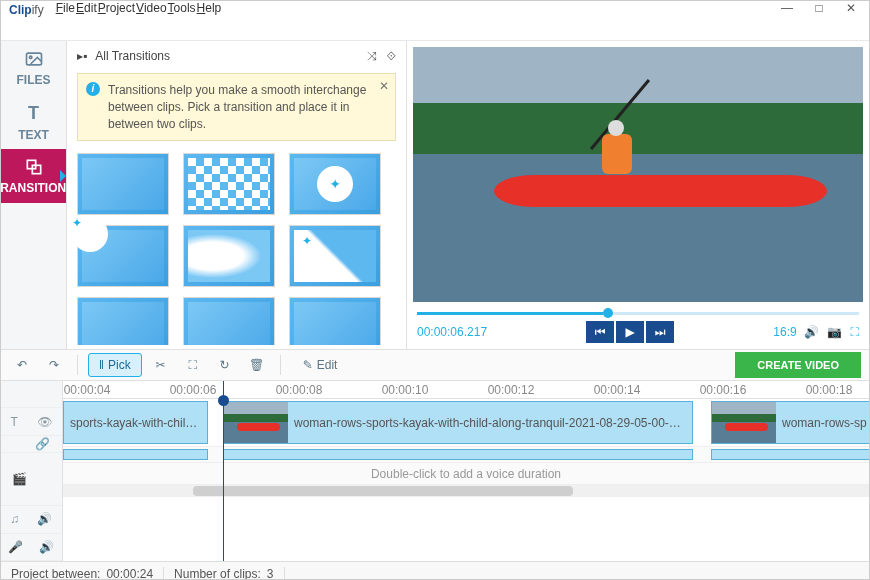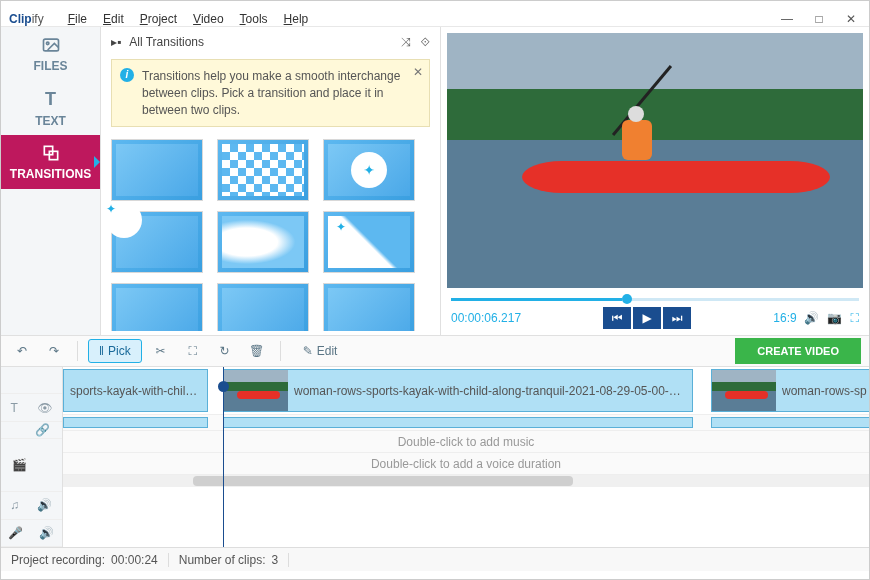--- a/index.html
+++ b/index.html
@@ -1,26 +1,26 @@
 <!DOCTYPE html>
 <html><head>
 <meta charset="utf-8">
 <style>
 *{box-sizing:border-box;margin:0;padding:0;font-family:'Segoe UI',Arial,sans-serif;font-size:12px;user-select:none}
 body{width:870px;height:580px;background:#fff;overflow:hidden;position:relative;border:1px solid #ccc}
-.titlebar{height:26px;display:flex;align-items:flex-end;padding:0 8px;background:#fff;border-bottom:1px solid #e8e8e8}
+.titlebar{height:40px;display:flex;align-items:flex-start;padding:0 8px;background:#fff;border-bottom:1px solid #e8e8e8}
 .logo{font-size:14px;font-weight:600;color:#1a4d8f}
 .logo-ify{color:#555;font-weight:400}
-.menu{display:flex;gap:16px;margin-left:24px}
+.menu{display:flex;gap:1px;margin-left:12px}
 .menu-item{color:#333;cursor:pointer}
 .menu-item u{text-decoration:underline}
 .winbtns{margin-left:auto;display:flex;gap:12px;color:#555}
 .winbtn{width:20px;text-align:center;cursor:pointer}
 .main{display:flex;height:308px}
-.sidebar{width:100px;background:#f4f6f8;border-right:1px solid #e0e0e0;display:flex;flex-direction:column}
+.sidebar{width:66px;background:#f4f6f8;border-right:1px solid #e0e0e0;display:flex;flex-direction:column}
 .tab{height:54px;display:flex;flex-direction:column;align-items:center;justify-content:center;gap:4px;color:#6a8599;font-size:10px;font-weight:600;cursor:pointer;position:relative}
 .tab.active{background:#be185d;color:#fff}
 .tab.active::after{content:'';position:absolute;right:-6px;top:50%;transform:translateY(-50%);border:6px solid transparent;border-left-color:#22b0e6}
 .tab svg{width:20px;height:20px}
 .panel{width:340px;border-right:1px solid #e0e0e0;display:flex;flex-direction:column;padding:4px 0}
 .panel-head{display:flex;align-items:center;padding:4px 10px;gap:8px;color:#444}
 .panel-icons{margin-left:auto;display:flex;gap:10px;color:#666}
 .info-box{margin:6px 10px;background:#fff9d9;border:1px solid #e8dfb3;padding:8px 26px 8px 30px;position:relative;font-size:11px;color:#555;line-height:1.4}
 .info-box .i-ico{position:absolute;left:8px;top:8px;width:14px;height:14px;border-radius:50%;background:#22b0e6;color:#fff;font-size:10px;font-style:italic;font-weight:bold;text-align:center;line-height:14px}
 .info-box .x{position:absolute;right:6px;top:4px;color:#777;cursor:pointer}
@@ -210,51 +210,58 @@
     <div class="tl-lrow sm">
         <span>♫</span>
         <span>🔊</span>
       </div>
     <div class="tl-lrow sm">
         <span>🎤</span>
         <span>🔊</span>
       </div>
   </div>
   <div class="tl-right">
+    <div class="ruler">
+      <span style="left:24px">00:00:04</span>
+      <span style="left:130px">00:00:06</span>
+      <span style="left:236px">00:00:08</span>
+      <span style="left:342px">00:00:10</span>
+      <span style="left:448px">00:00:12</span>
+      <span style="left:554px">00:00:14</span>
+      <span style="left:660px">00:00:16</span>
+      <span style="left:766px">00:00:18</span>
+    </div>
     <div class="playhead"></div>
     <div class="track big">
       <div class="clip" style="left:0;width:145px">
           <span class="clip-label">sports-kayak-with-child-along-</span>
         </div>
       <div class="clip" style="left:160px;width:470px">
           <div class="clip-thumb"></div>
           <span class="clip-label">woman-rows-sports-kayak-with-child-along-tranquil-2021-08-29-05-00-30-utc.mov</span>
         </div>
       <div class="clip" style="left:648px;width:200px">
           <div class="clip-thumb"></div>
           <span class="clip-label">woman-rows-sp</span>
         </div>
     </div>
     <div class="track" style="height:16px">
       <div class="audio-strip" style="left:0;width:145px"></div>
       <div class="audio-strip" style="left:160px;width:470px"></div>
       <div class="audio-strip" style="left:648px;width:200px"></div>
     </div>
     <div class="track">
-        <span>Double-click to add music</span>
-      </div>
-    <div class="track">
         <span>Double-click to add a voice duration</span>
       </div>
     <div class="h-scroll">
         <div class="h-scroll-thumb"></div>
       </div>
   </div>
 </div>
 
 <div class="statusbar">
-  <span>Project recording:</span>
+  <span>Project between:</span>
   <span>00:00:24</span>
   <span class="sep"></span>
   <span>Number of clips:</span>
   <span>3</span>
   <span class="sep"></span>
 </div>
 
 </body></html>

